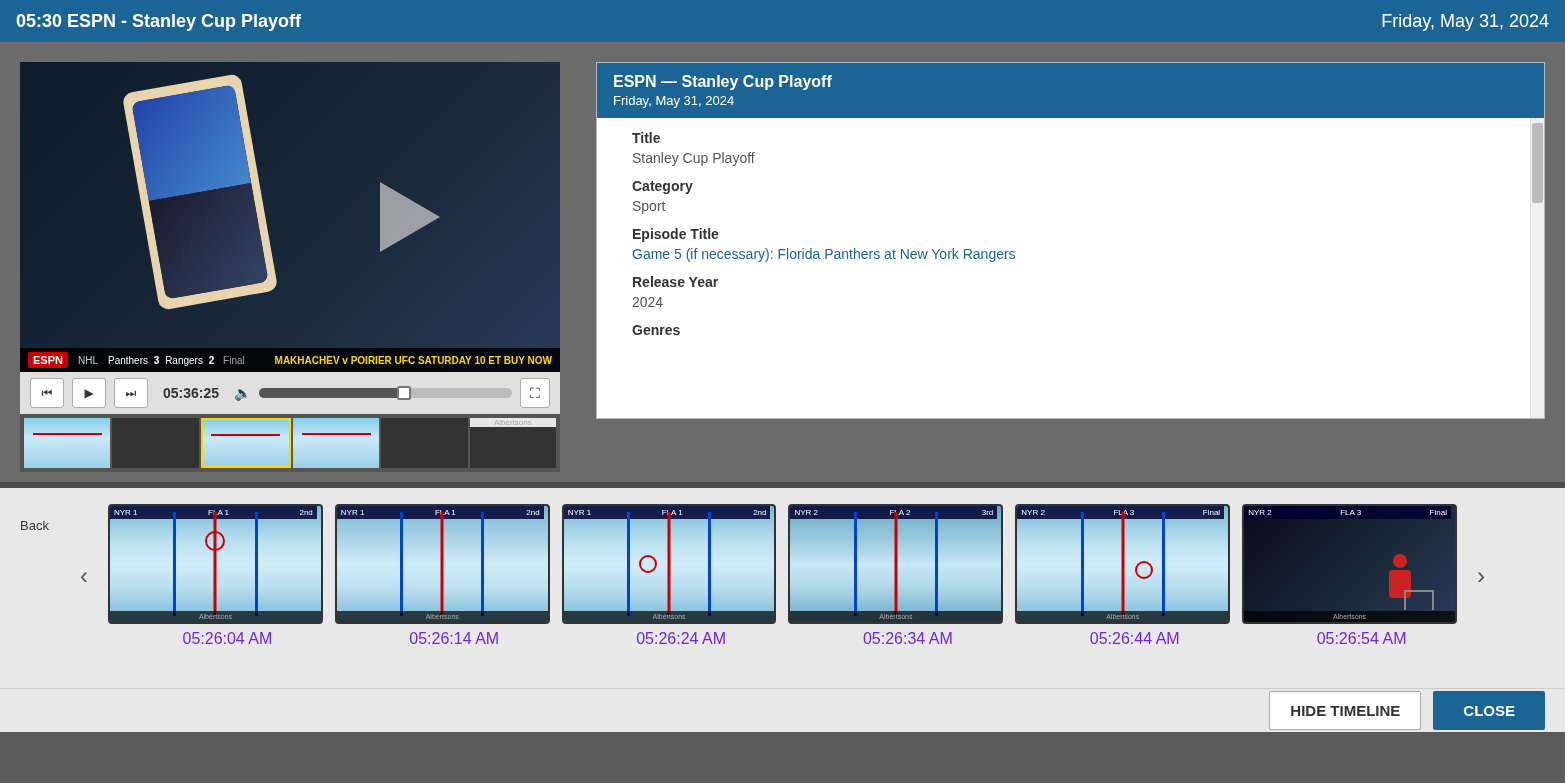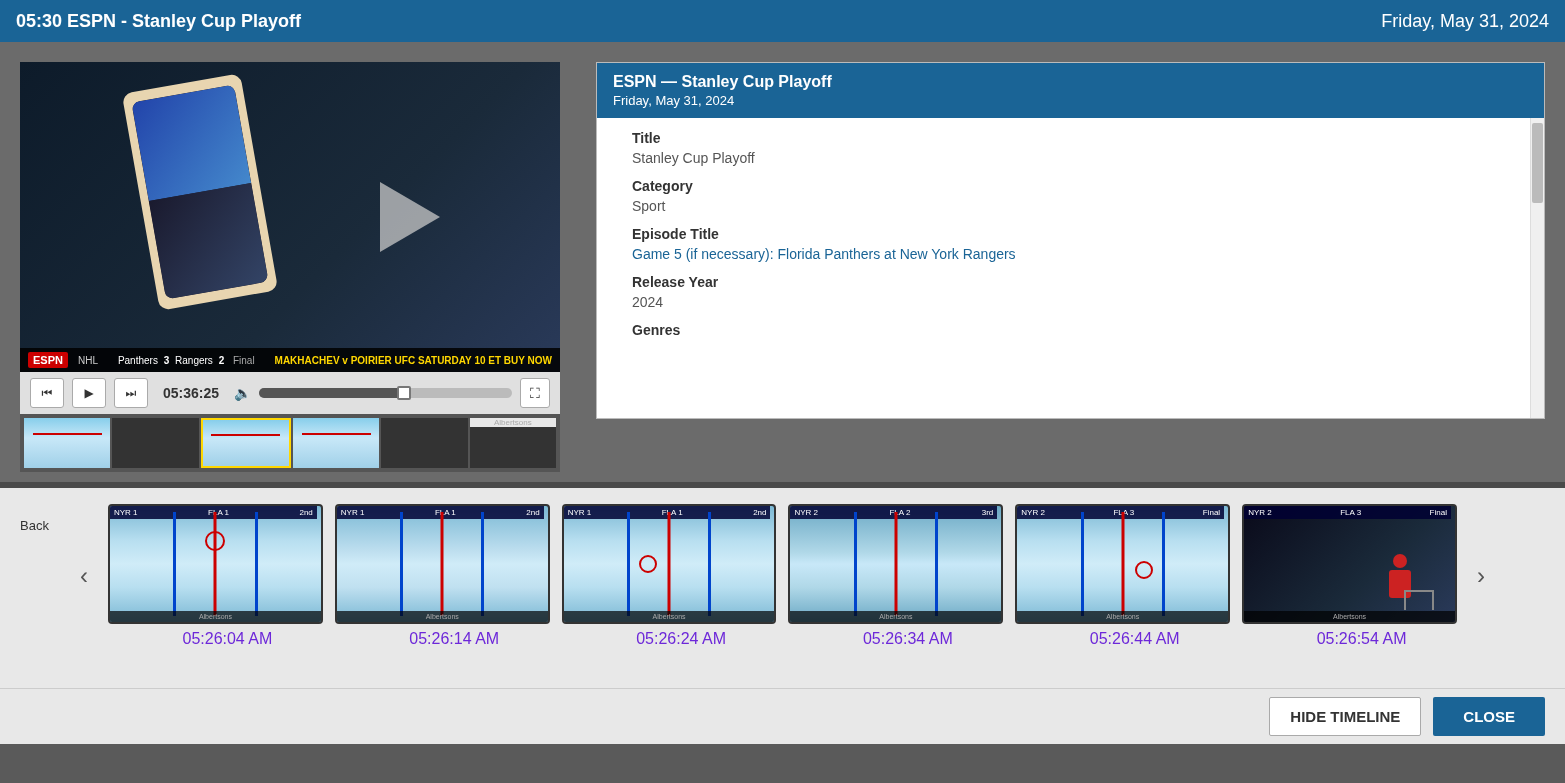--- a/index.html
+++ b/index.html
@@ -78,21 +78,20 @@
       color: white;
       font-weight: bold;
       font-size: 11px;
       padding: 2px 5px;
       border-radius: 2px;
     }
     .score-info {
       color: white;
       font-size: 10px;
       flex: 1;
-      text-align: center;
     }
     .ad-banner {
       color: #ffd700;
       font-size: 10px;
       font-weight: bold;
     }
 
     
     .video-controls {
       background: #e0e0e0;
@@ -432,21 +431,21 @@
       color: #6d28d9;
       margin-top: 6px;
       margin-left: 24px;
     }
 
     
     .footer-buttons {
       display: flex;
       justify-content: flex-end;
       gap: 12px;
-      padding: 8px 20px;
+      padding: 2px 20px;
       background: #e8e8e8;
       border-top: 1px solid #ccc;
     }
     .btn-hide-timeline {
       background: white;
       border: 1px solid #aaa;
       padding: 10px 20px;
       font-size: 15px;
       font-weight: bold;
       cursor: pointer;

